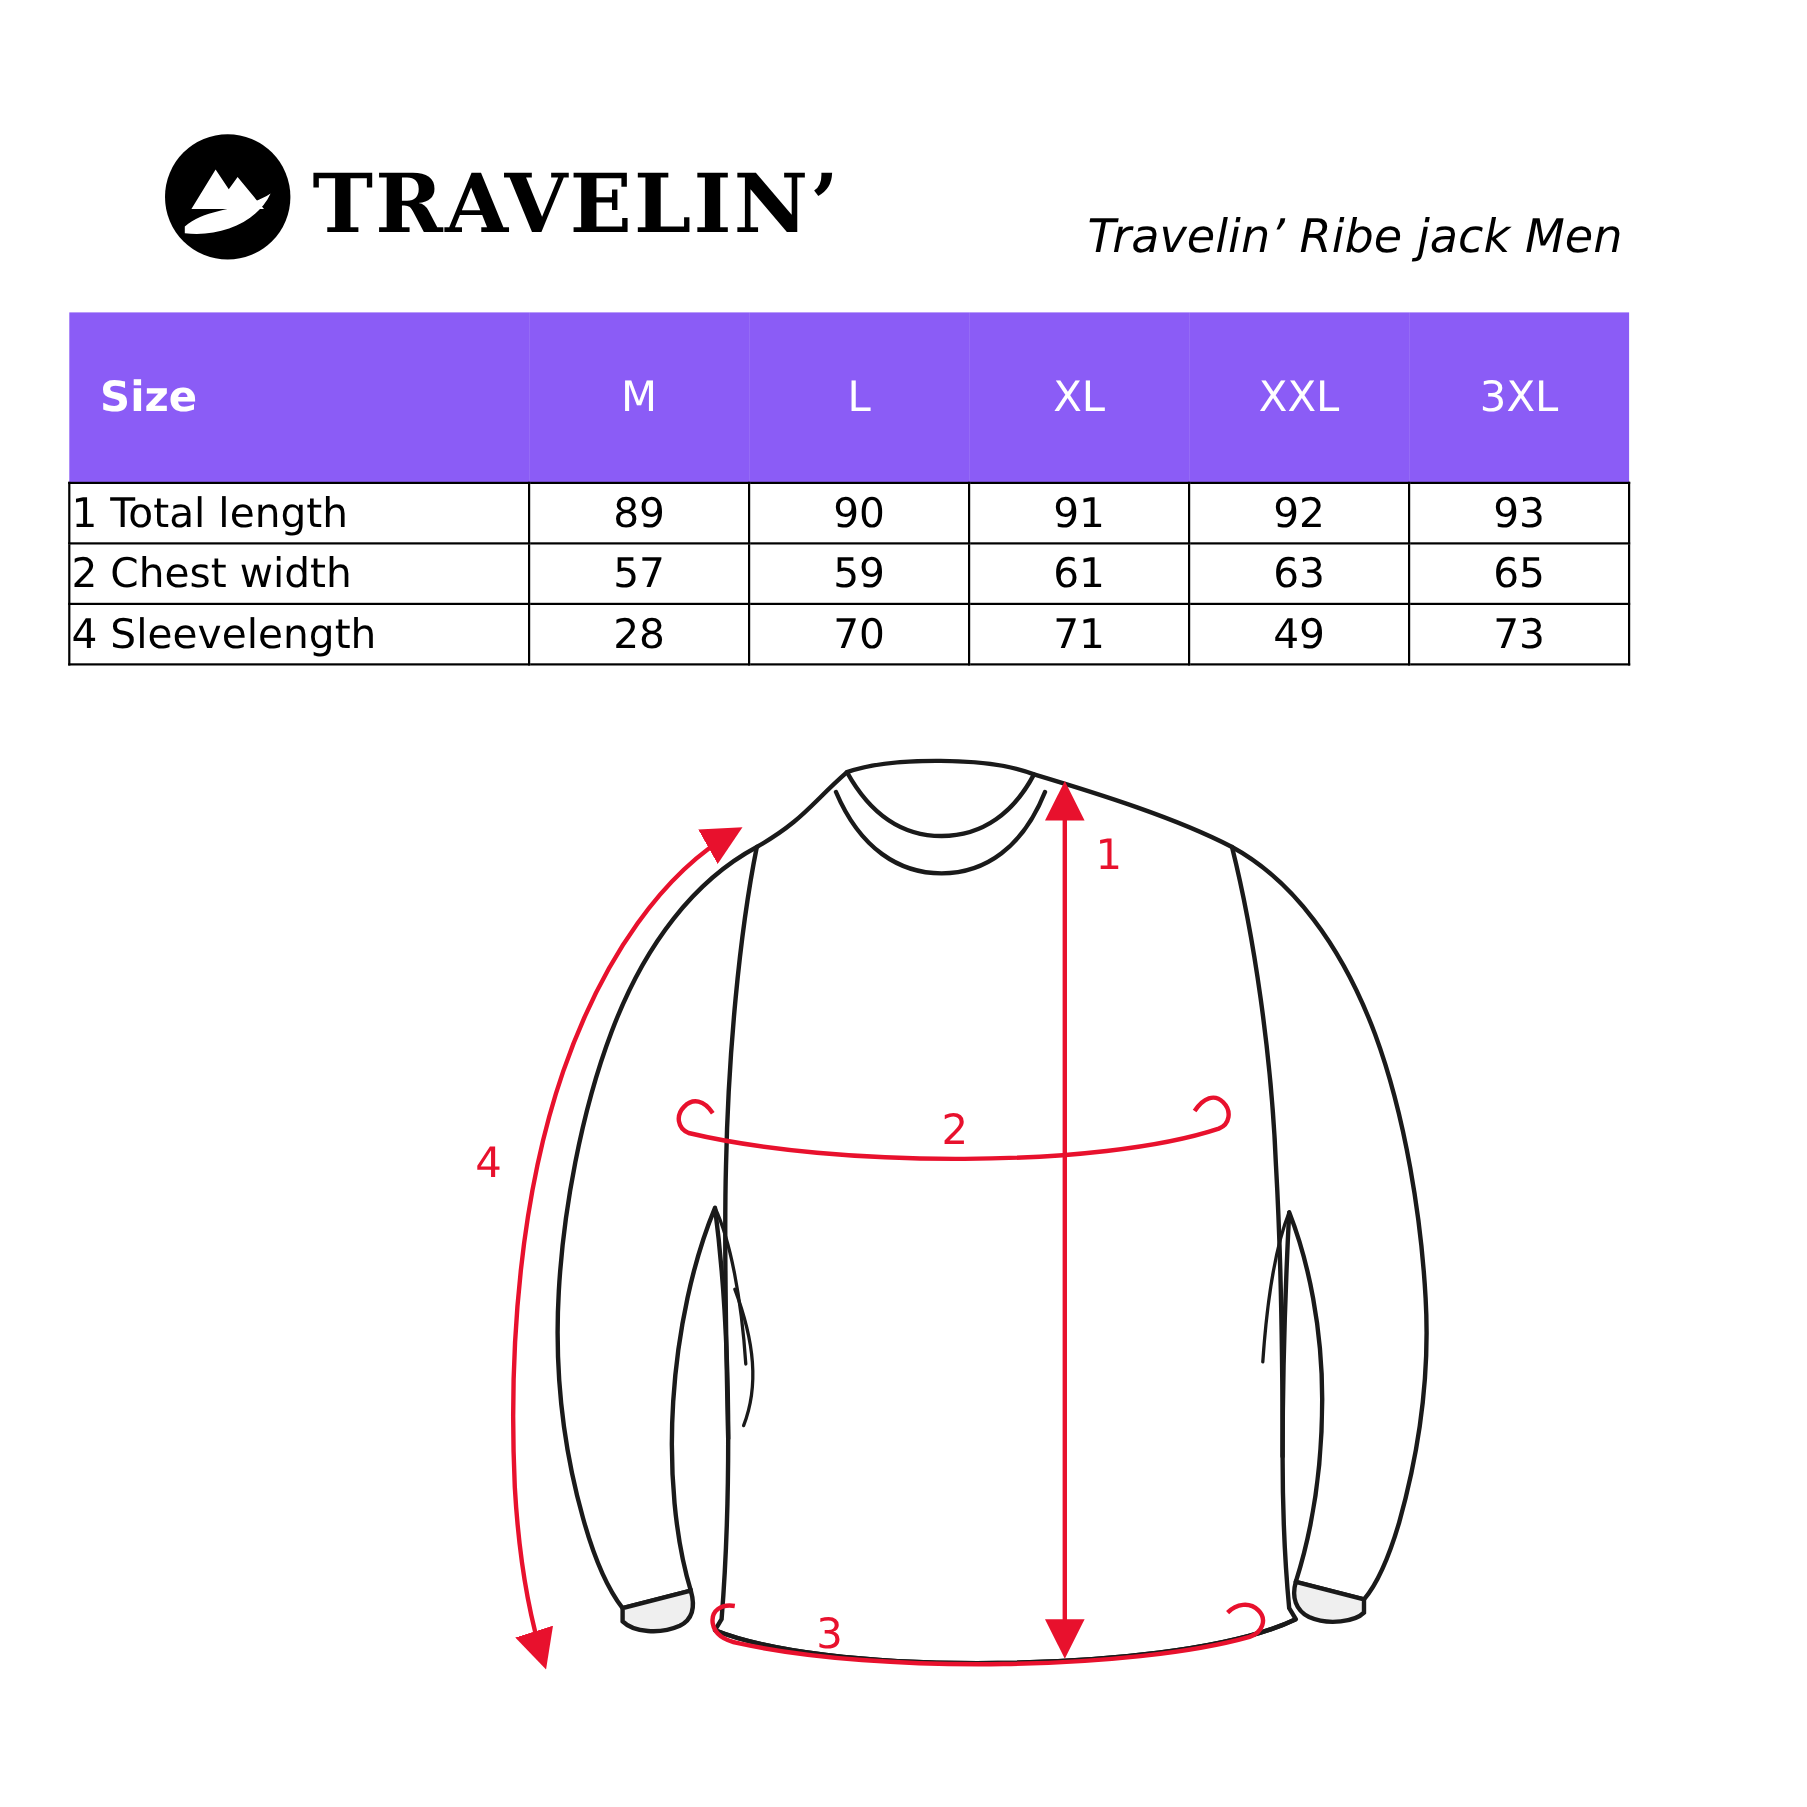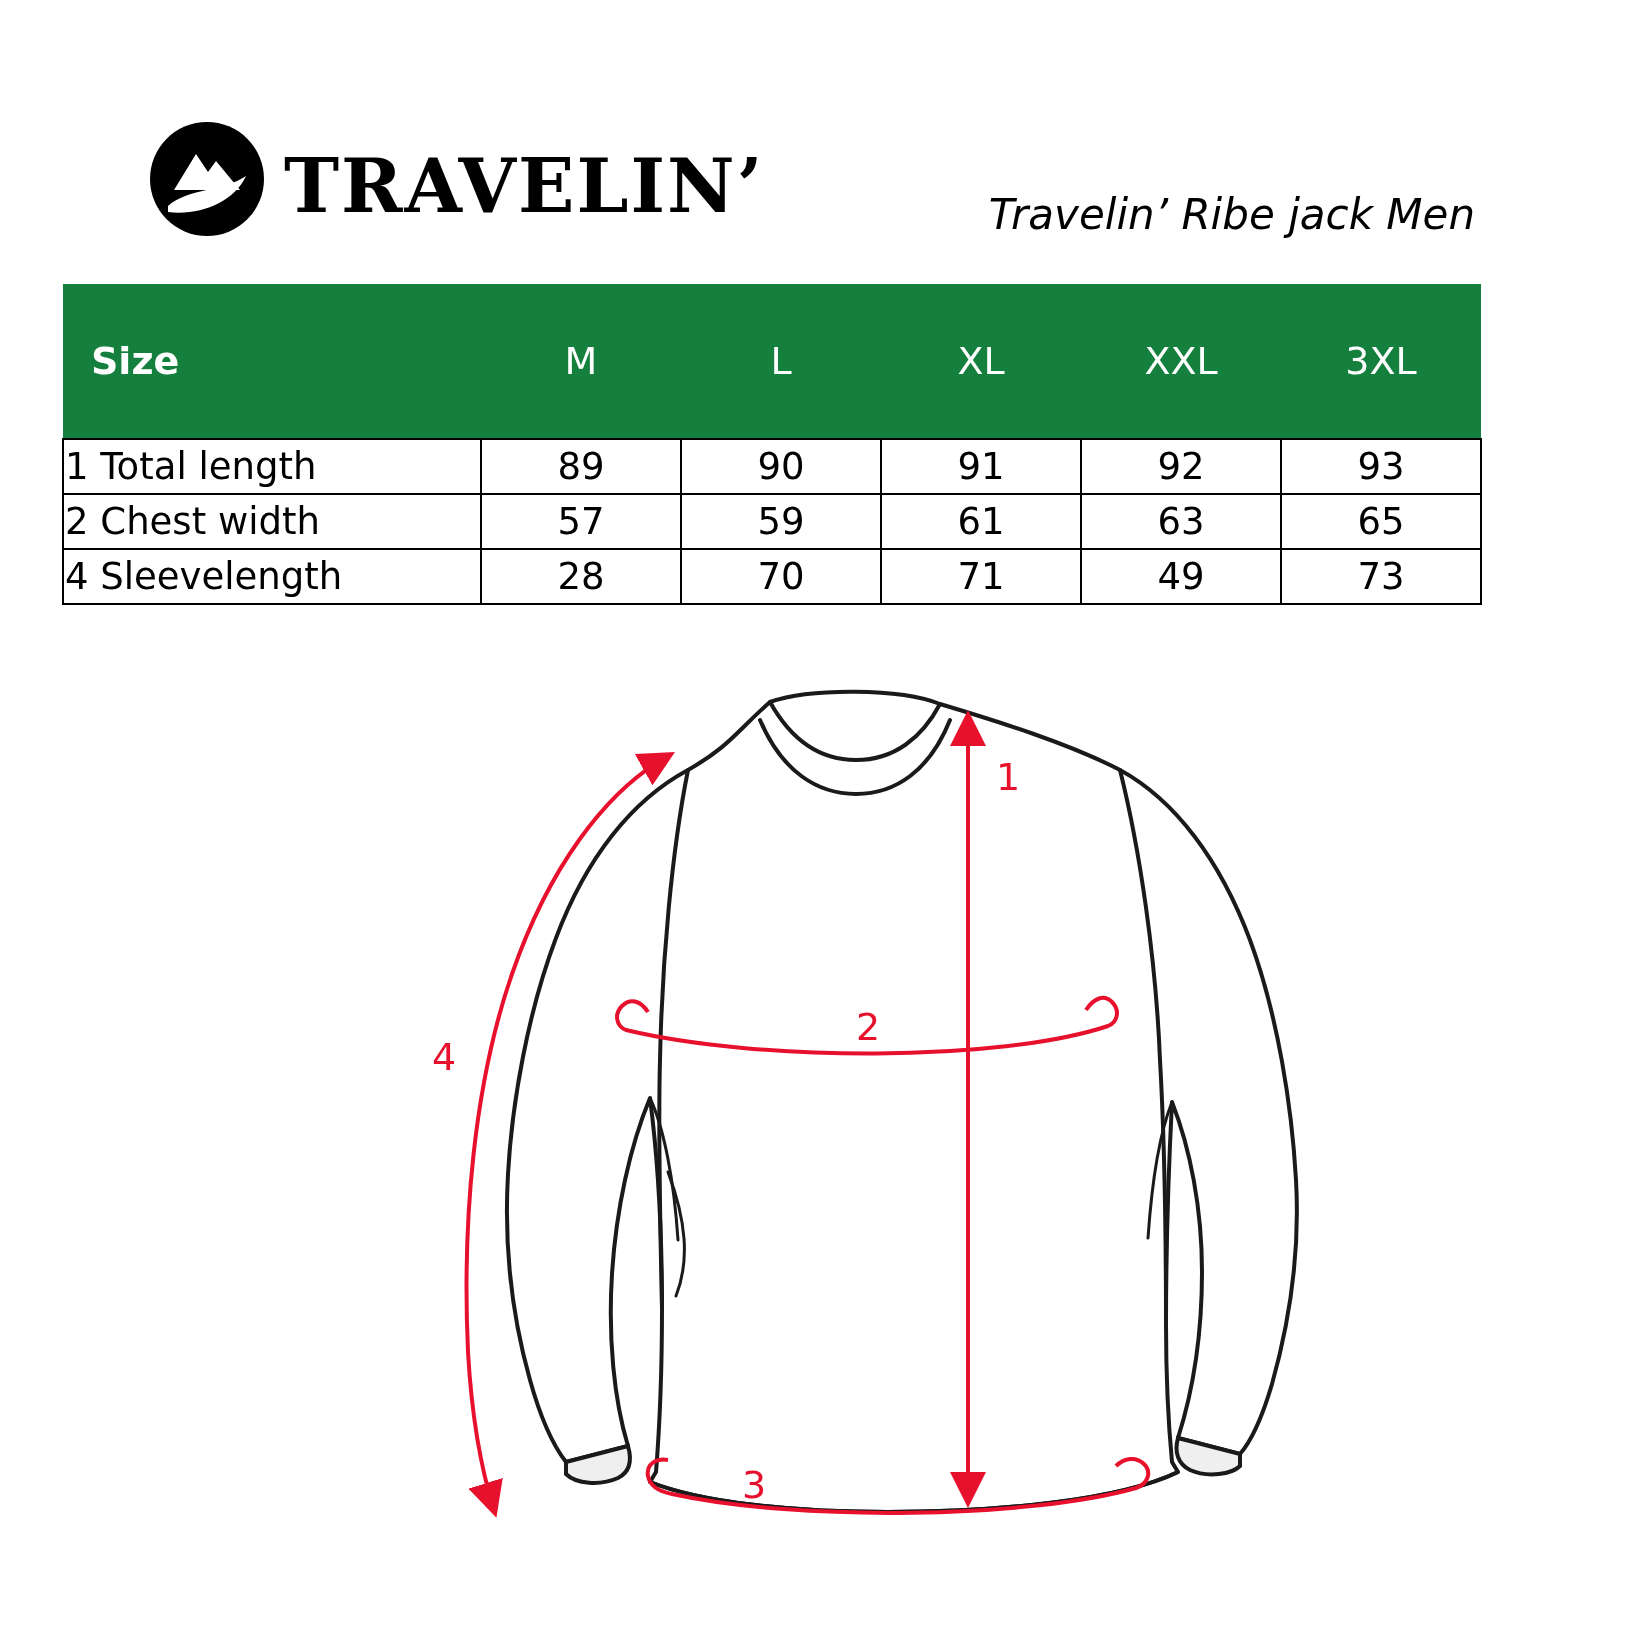--- a/index.html
+++ b/index.html
@@ -59,21 +59,21 @@
   
   .size-table {
     position: absolute;
     left: 62px;
     top: 284px;
     width: 1420px;
     border-collapse: collapse;
     table-layout: fixed;
   }
   .size-table thead th {
-    background: #15803d;
+    background: #8b5cf6;
     color: #ffffff;
     height: 152px;
     font-size: 38px;
     font-weight: normal;
     vertical-align: middle;
     border: none;
     text-align: center;
   }
   .size-table thead th.first {
     text-align: left;

